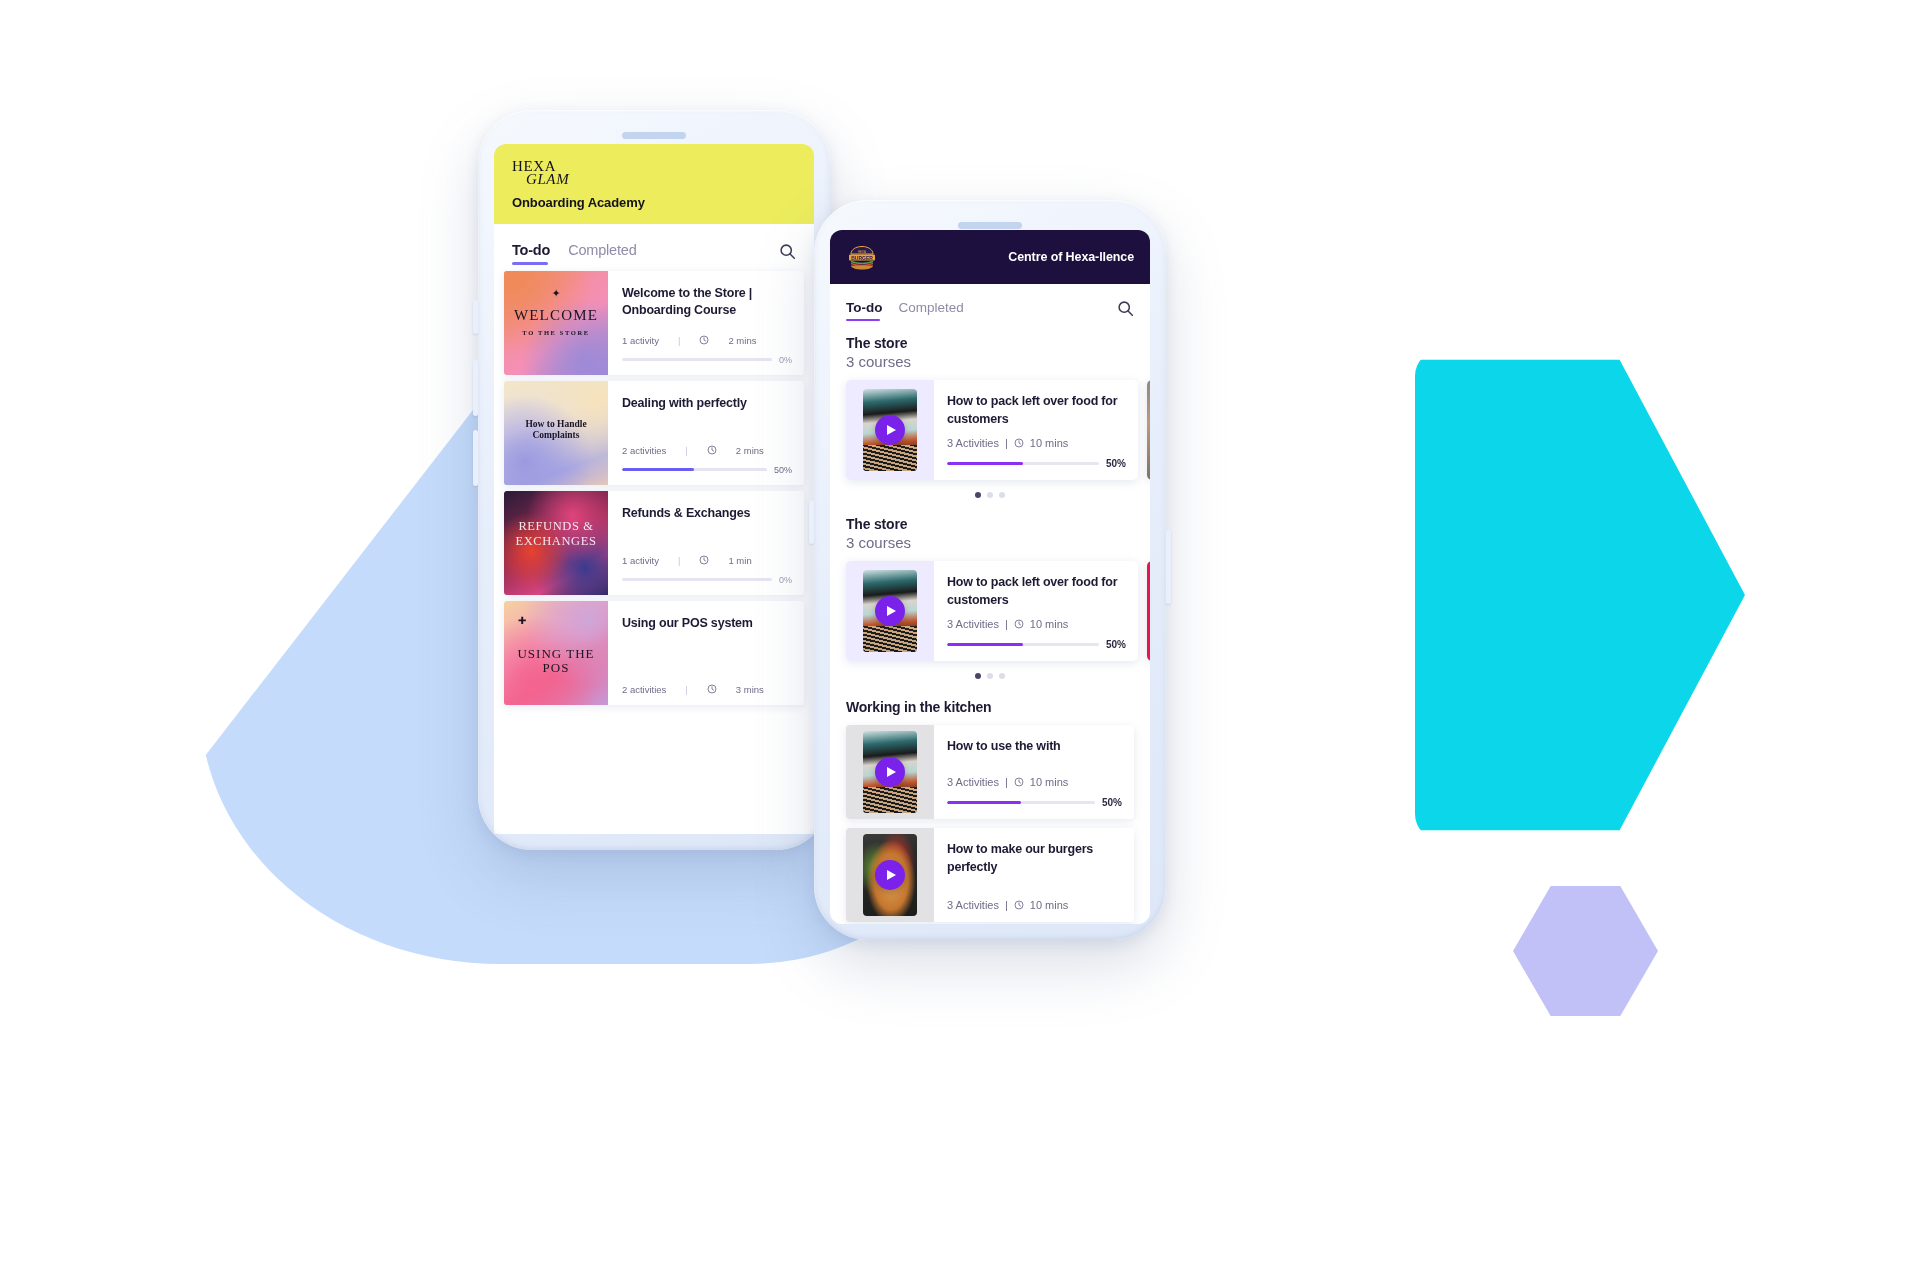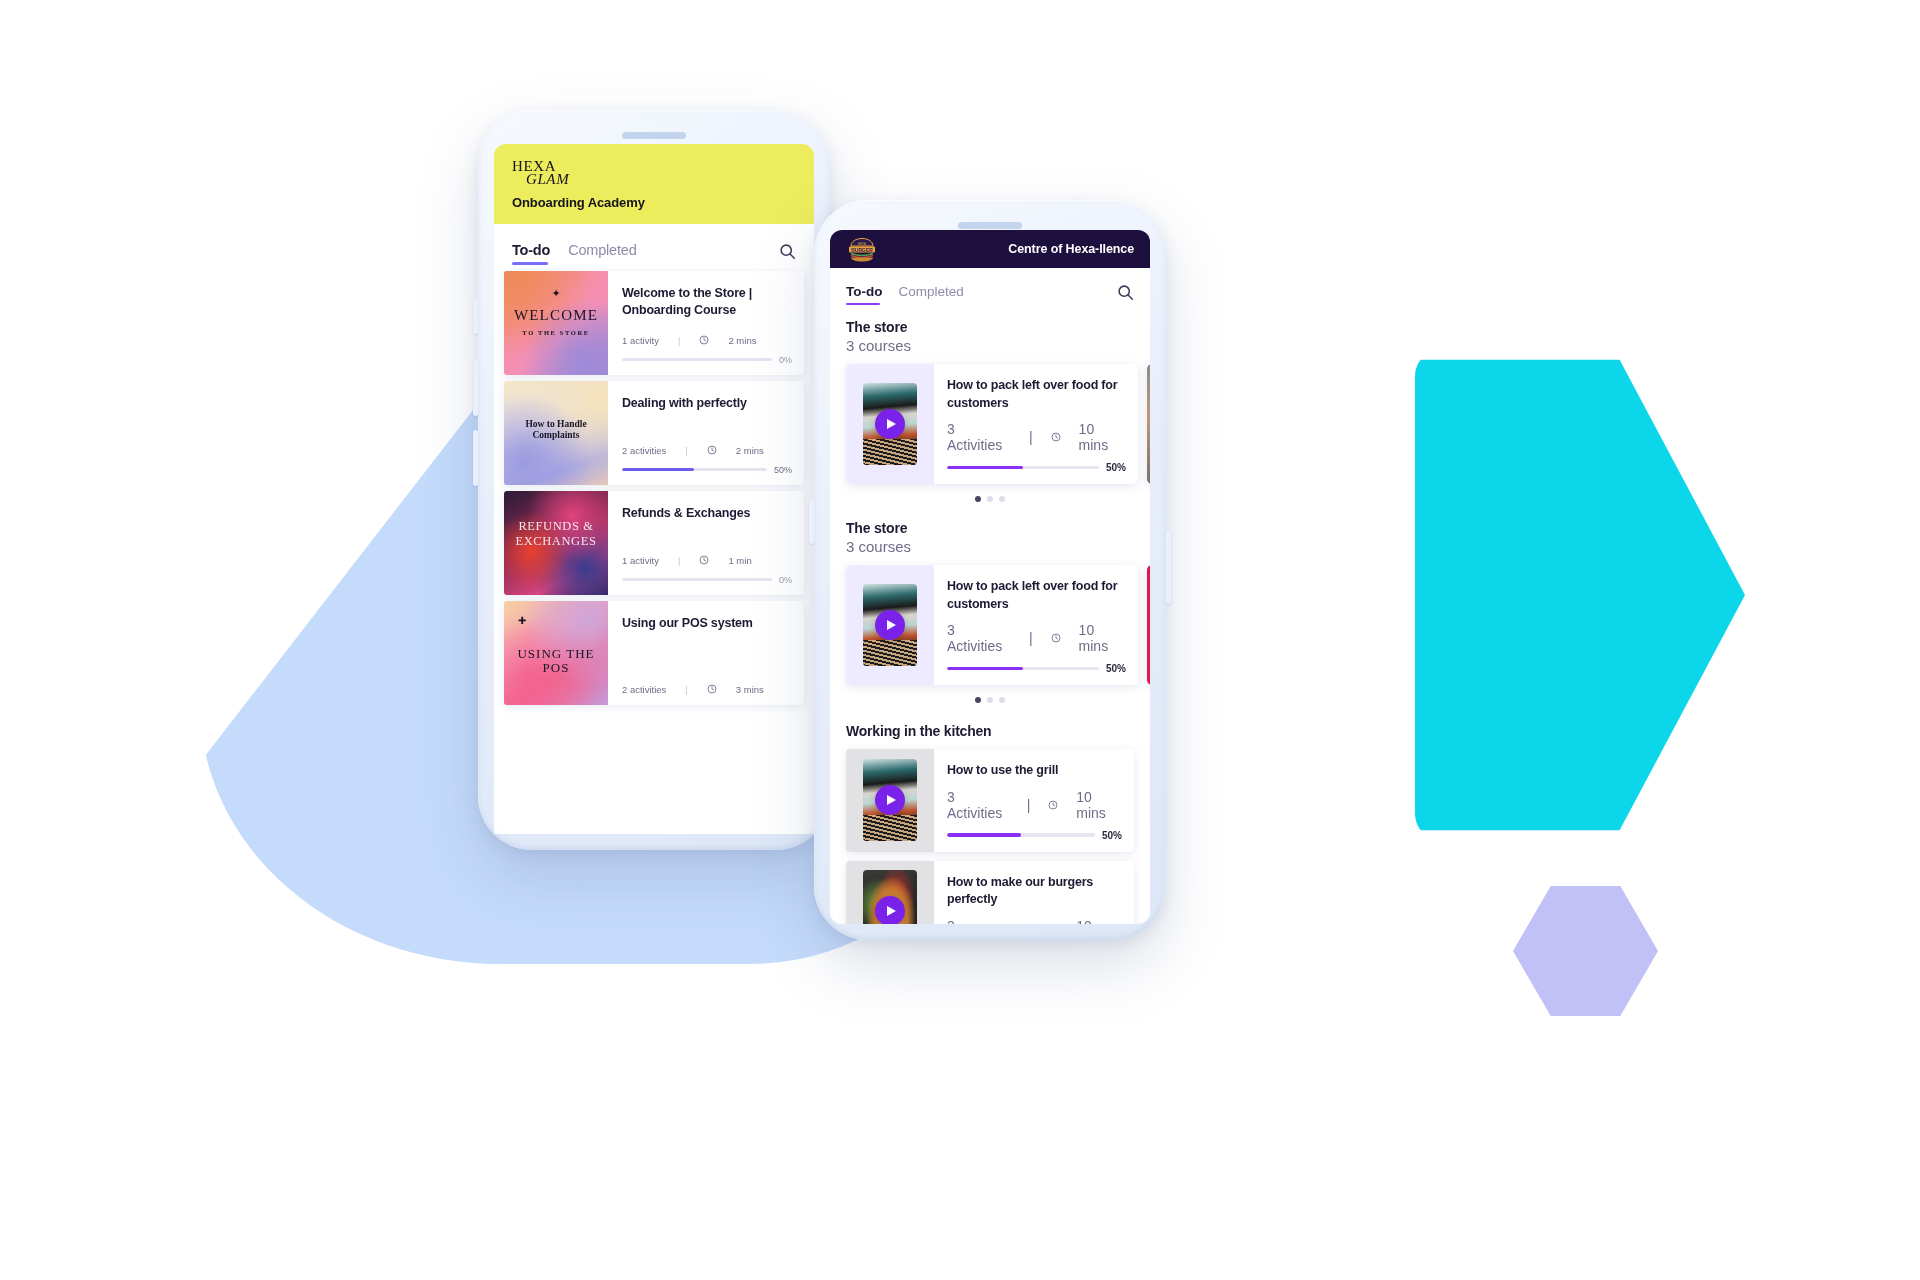--- a/index.html
+++ b/index.html
@@ -153,21 +153,21 @@
   .cap-welcome{ top:36px; font-size:15px; letter-spacing:1.2px; }
   .cap-welcome-sub{ top:58px; font-size:6.5px; letter-spacing:1.6px; font-weight:bold; }
   .cap-spark{ top:16px; font-size:11px; }
   .cap-complaints{ top:38px; font-size:9.5px; font-weight:bold; line-height:1.25; }
   .cap-refunds{ top:28px; font-size:12.5px; color:#f3e6ef; letter-spacing:.6px; line-height:1.25; }
   .cap-pos{ top:46px; font-size:13px; letter-spacing:1px; line-height:1.1; }
   .cap-pos-plus{ top:14px; left:14px; right:auto; font-size:10px; text-align:left; }
 
   
   .hb-header{
-    background:#1d103f; padding:12px 16px; display:flex; align-items:center; height:38px;
+    background:#1d103f; padding:12px 16px; display:flex; align-items:center; height:54px;
   }
   .hb-logo{
     width:32px; height:28px; position:relative; flex:none;
   }
   .hb-title{
     margin-left:auto; color:#fff; font-size:12.5px; font-weight:bold; letter-spacing:-.1px;
   }
   .tabbar2{ display:flex; align-items:center; padding:16px 16px 0 16px; }
   .tab2{ font-size:13.5px; color:#8e8ca8; margin-right:16px; padding-bottom:6px; position:relative; }
   .tab2.active{ color:#1d1b33; font-weight:bold; }
@@ -214,21 +214,21 @@
     display:flex; align-items:center; justify-content:center;
     box-shadow:0 2px 7px rgba(0,0,0,.22);
   }
   .play i{
     display:block; width:0;height:0; border-left:9px solid #fff;
     border-top:5.5px solid transparent; border-bottom:5.5px solid transparent;
     margin-left:3px;
   }
   .vbody{ flex:1; padding:13px 12px 11px 13px; display:flex; flex-direction:column; }
   .v-title{ font-size:12.5px; font-weight:bold; color:#1d1b33; line-height:1.4; letter-spacing:-.2px; }
-  .v-meta{ margin-top:auto; font-size:14px; color:#6e6c88; display:flex; align-items:center; gap:18px; padding-top:9px;}
+  .v-meta{ margin-top:auto; font-size:11px; color:#6e6c88; display:flex; align-items:center; gap:6px; padding-top:9px;}
   .vprog-row{ display:flex; align-items:center; gap:7px; margin-top:9px; }
   .vprog-track{ flex:1; height:3.5px; background:#e7e5ef; border-radius:2px; overflow:hidden; }
   .vprog-fill{ height:100%; background:#8b2ff5; border-radius:2px; }
   .vprog-pct{ font-size:10px; font-weight:bold; color:#2b2940; }
   .dots{ display:flex; gap:6px; justify-content:center; margin-top:12px; }
   .dot{ width:6px;height:6px;border-radius:50%; background:#dedcea; }
   .dot.on{ background:#4a4566; }
   .peek-red{ background:#e4174f; }
   .peek-img{ background:linear-gradient(160deg,#8a8a88 0%,#c0987a 40%,#6e6b66 100%); }
   .flat-card{
@@ -500,21 +500,21 @@
       </div>
 
       <div class="flat-card">
         <div class="vthumb grey">
           <div class="vimg grill"></div>
           <div class="play">
               <i></i>
             </div>
         </div>
         <div class="vbody">
-          <div class="v-title">How to use the grill</div>
+          <div class="v-title">How to use the with</div>
           <div class="v-meta">
             <span>3 Activities</span>
             <span class="bar">|</span>
             <span>
               <svg width="10" height="10" viewBox="0 0 20 20" fill="none" stroke="#6e6c88" stroke-width="1.7">
                 <circle cx="10" cy="10" r="8"></circle>
                   <path d="M10 5.5V10l3.2 2" stroke-linecap="round"></path>
               </svg>
             </span>
             <span>10 mins</span>

